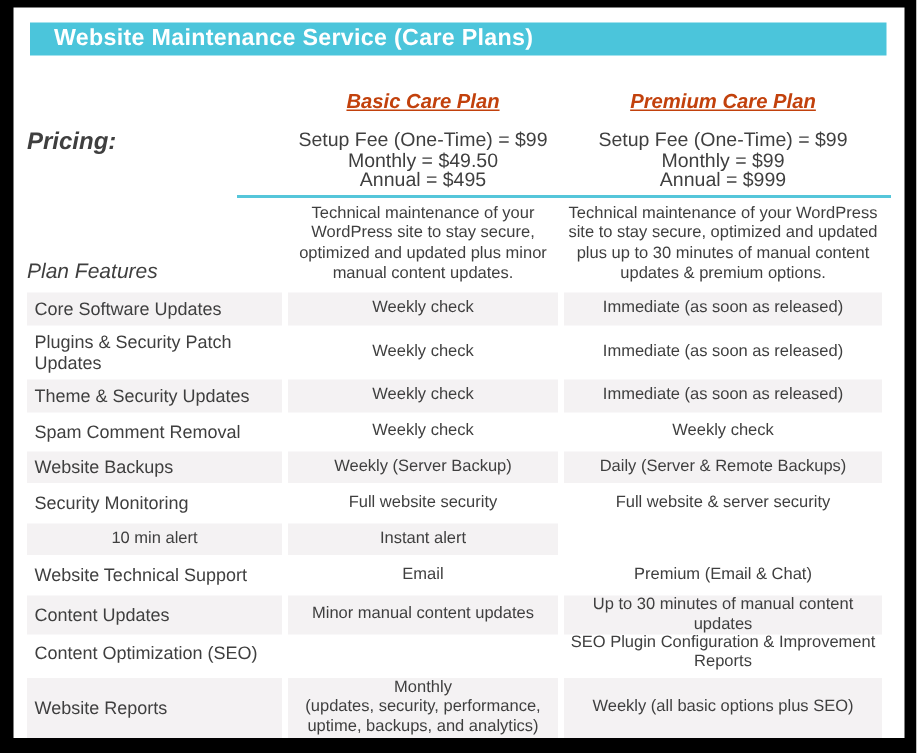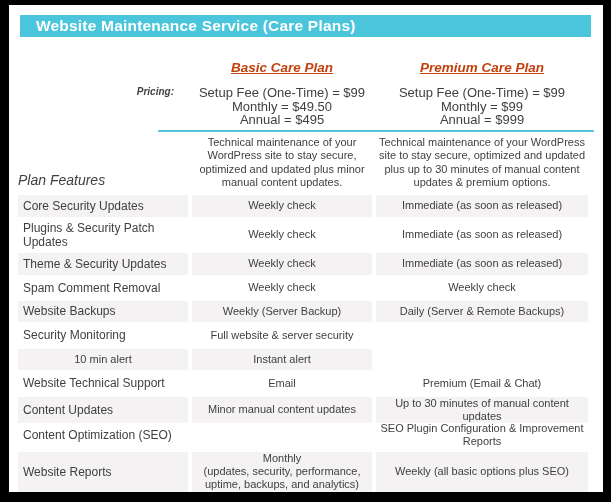--- a/index.html
+++ b/index.html
@@ -18,22 +18,22 @@
     color:#ffffff; font-weight:bold; font-size:15.5px; letter-spacing:.2px;
   }
   .content { position:absolute; left:9px; top:53px; width:570px; }
   .grid3 { display:grid; grid-template-columns:170px 180px 212px; column-gap:4px; }
   .plan-name {
     text-align:center; color:#c2410c; font-weight:bold; font-style:italic;
     text-decoration:underline; font-size:13.5px; height:22px; line-height:20px;
   }
   .pricing-row { margin-top:6px; }
   .side-label {
-    text-align:right; padding-right:14px; font-weight:bold; font-style:italic;
-    font-size:10px;
+    text-align:left; padding-right:14px; font-weight:bold; font-style:italic;
+    font-size:16px;
   }
   .pricing-cell {
     text-align:center; font-size:13px; line-height:13.5px; white-space:pre-line;
   }
   .teal-line {
     margin-top:3px; margin-left:140px; width:436px; height:2px; background:#55c6da;
   }
   .desc-row { margin-top:4px; }
   .plan-features-cell {
     display:flex; align-items:flex-end; padding-bottom:2px;
@@ -80,21 +80,21 @@
     <div class="teal-line"></div>
 
     <div class="grid3 desc-row">
       <div class="plan-features-cell">Plan Features</div>
       <div class="desc-cell">Technical maintenance of your WordPress site to stay secure, optimized and updated plus minor manual content updates.</div>
       <div class="desc-cell">Technical maintenance of your WordPress site to stay secure, optimized and updated plus up to 30 minutes of manual content updates &amp; premium options.</div>
     </div>
 
     <div class="rows">
       <div class="frow" style="height:22px">
-        <div class="fl">Core Security Updates</div>
+        <div class="fl">Core Software Updates</div>
         <div class="fv">Weekly check</div>
         <div class="fv">Immediate (as soon as released)</div>
       </div>
       <div class="frow" style="height:30px">
         <div class="fl">Plugins &amp; Security Patch Updates</div>
         <div class="fv">Weekly check</div>
         <div class="fv">Immediate (as soon as released)</div>
       </div>
       <div class="frow" style="height:22px">
         <div class="fl">Theme &amp; Security Updates</div>
@@ -106,20 +106,21 @@
         <div class="fv">Weekly check</div>
         <div class="fv">Weekly check</div>
       </div>
       <div class="frow" style="height:21px">
         <div class="fl">Website Backups</div>
         <div class="fv">Weekly (Server Backup)</div>
         <div class="fv">Daily (Server &amp; Remote Backups)</div>
       </div>
       <div class="frow" style="height:21px">
         <div class="fl">Security Monitoring</div>
+        <div class="fv">Full website security</div>
         <div class="fv">Full website &amp; server security</div>
       </div>
       <div class="frow" style="height:21px">
         <div class="fv">10 min alert</div>
         <div class="fv">Instant alert</div>
       </div>
       <div class="frow" style="height:21px">
         <div class="fl">Website Technical Support</div>
         <div class="fv">Email</div>
         <div class="fv">Premium (Email &amp; Chat)</div>

